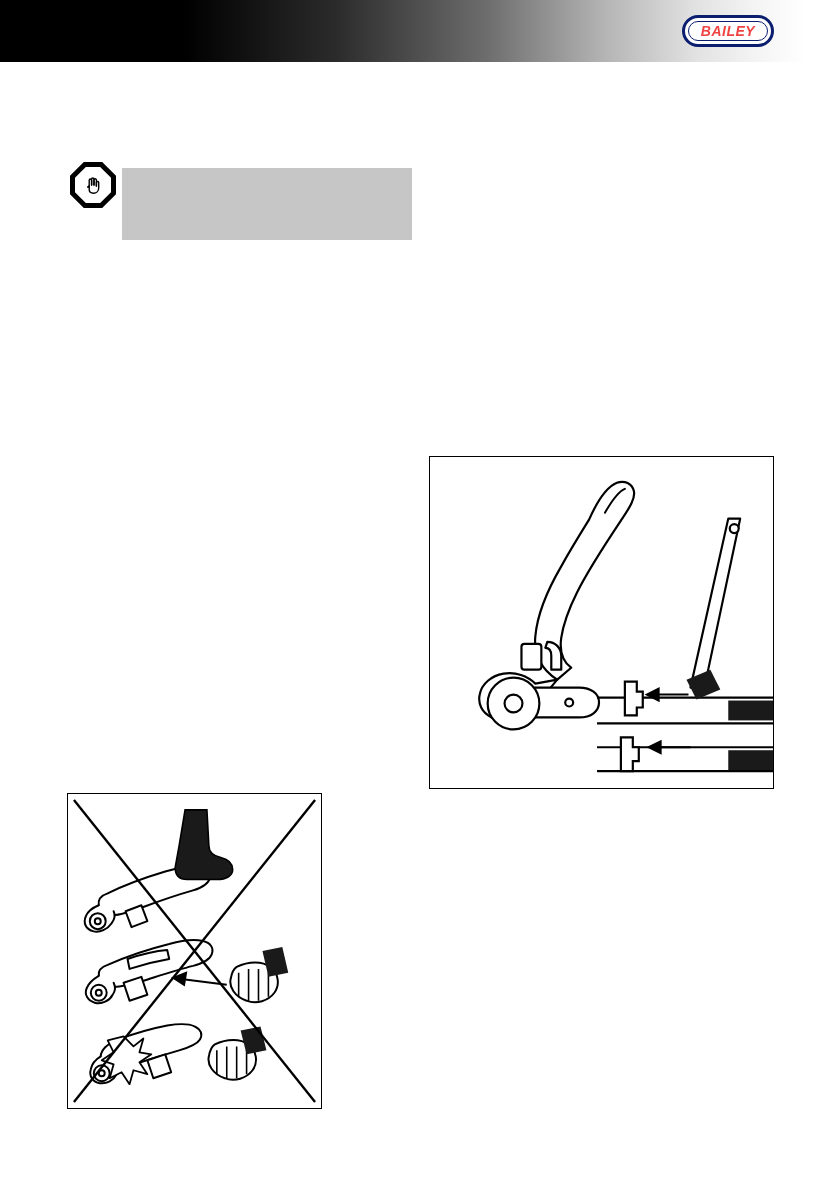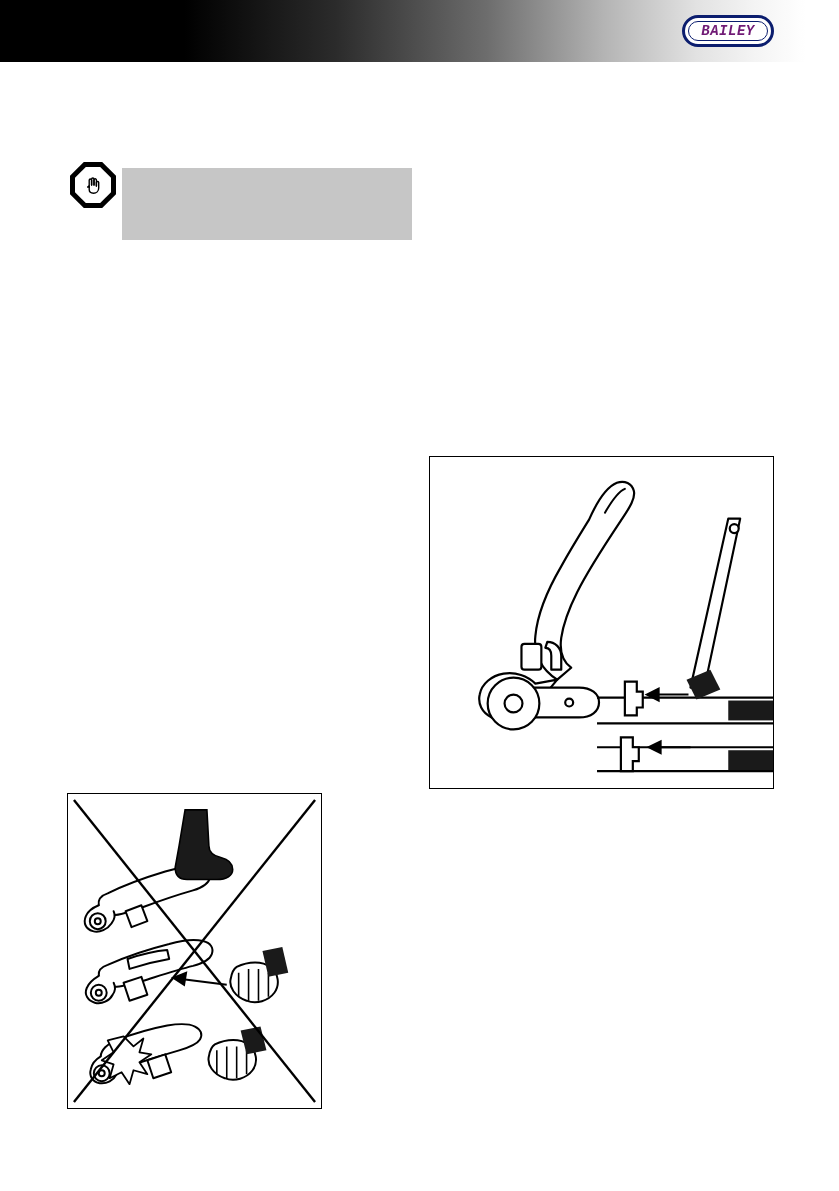--- a/index.html
+++ b/index.html
@@ -54,26 +54,26 @@
     width: 80px;
     height: 20px;
     border-radius: 10px / 10px;
     border: 1px solid #0b1d6e;
     box-sizing: border-box;
     display: flex;
     align-items: center;
     justify-content: center;
   }
   .logo-text {
-    font-family: Liberation Mono, monospace;
+    font-family: Liberation Sans, sans-serif;
     font-style: italic;
     font-weight: bold;
     font-size: 14px;
     letter-spacing: 0.5px;
-    color: #701a75;
+    color: #ef4444;
     line-height: 1;
   }
 
   
   .warning-block {
     position: absolute;
     left: 70px;
     top: 162px;
     width: 345px;
     height: 82px;

